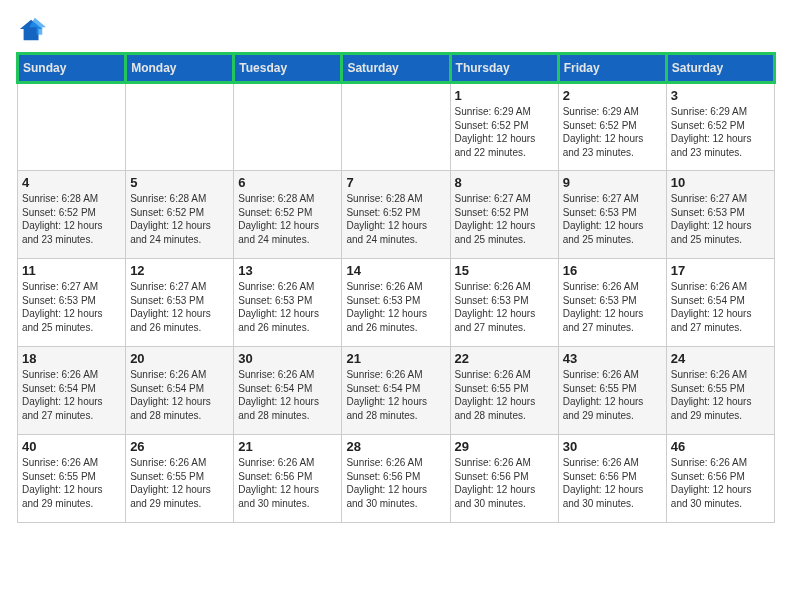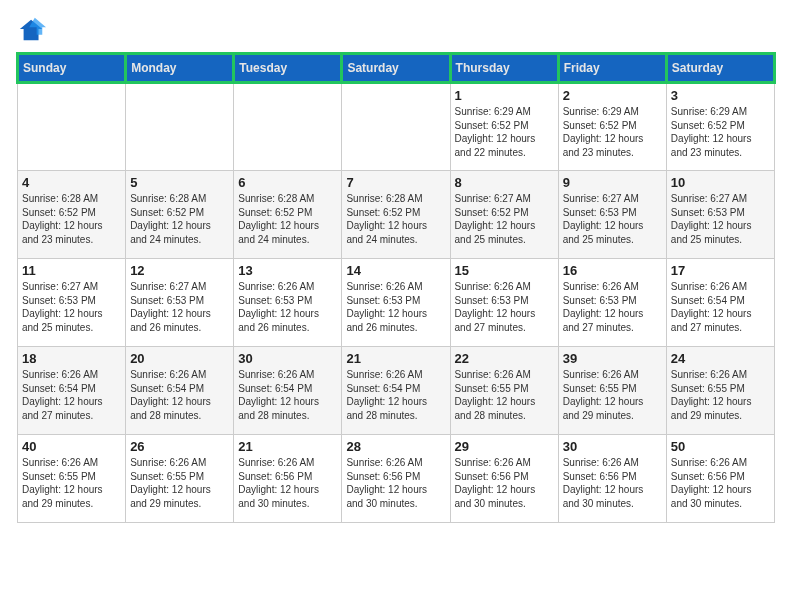--- a/index.html
+++ b/index.html
@@ -283,21 +283,21 @@
 and 28 minutes.</div>
         </td>
         <td>
           <span class="day-num">22</span>
           <div class="day-info" style="white-space: pre-line;">Sunrise: 6:26 AM
 Sunset: 6:55 PM
 Daylight: 12 hours
 and 28 minutes.</div>
         </td>
         <td>
-          <span class="day-num">39</span>
+          <span class="day-num">43</span>
           <div class="day-info" style="white-space: pre-line;">Sunrise: 6:26 AM
 Sunset: 6:55 PM
 Daylight: 12 hours
 and 29 minutes.</div>
         </td>
         <td>
           <span class="day-num">24</span>
           <div class="day-info" style="white-space: pre-line;">Sunrise: 6:26 AM
 Sunset: 6:55 PM
 Daylight: 12 hours
@@ -341,21 +341,21 @@
 and 30 minutes.</div>
         </td>
         <td>
           <span class="day-num">30</span>
           <div class="day-info" style="white-space: pre-line;">Sunrise: 6:26 AM
 Sunset: 6:56 PM
 Daylight: 12 hours
 and 30 minutes.</div>
         </td>
         <td>
-          <span class="day-num">50</span>
+          <span class="day-num">46</span>
           <div class="day-info" style="white-space: pre-line;">Sunrise: 6:26 AM
 Sunset: 6:56 PM
 Daylight: 12 hours
 and 30 minutes.</div>
         </td>
       </tr>
     </tbody>
 </table>
 
 </body></html>

